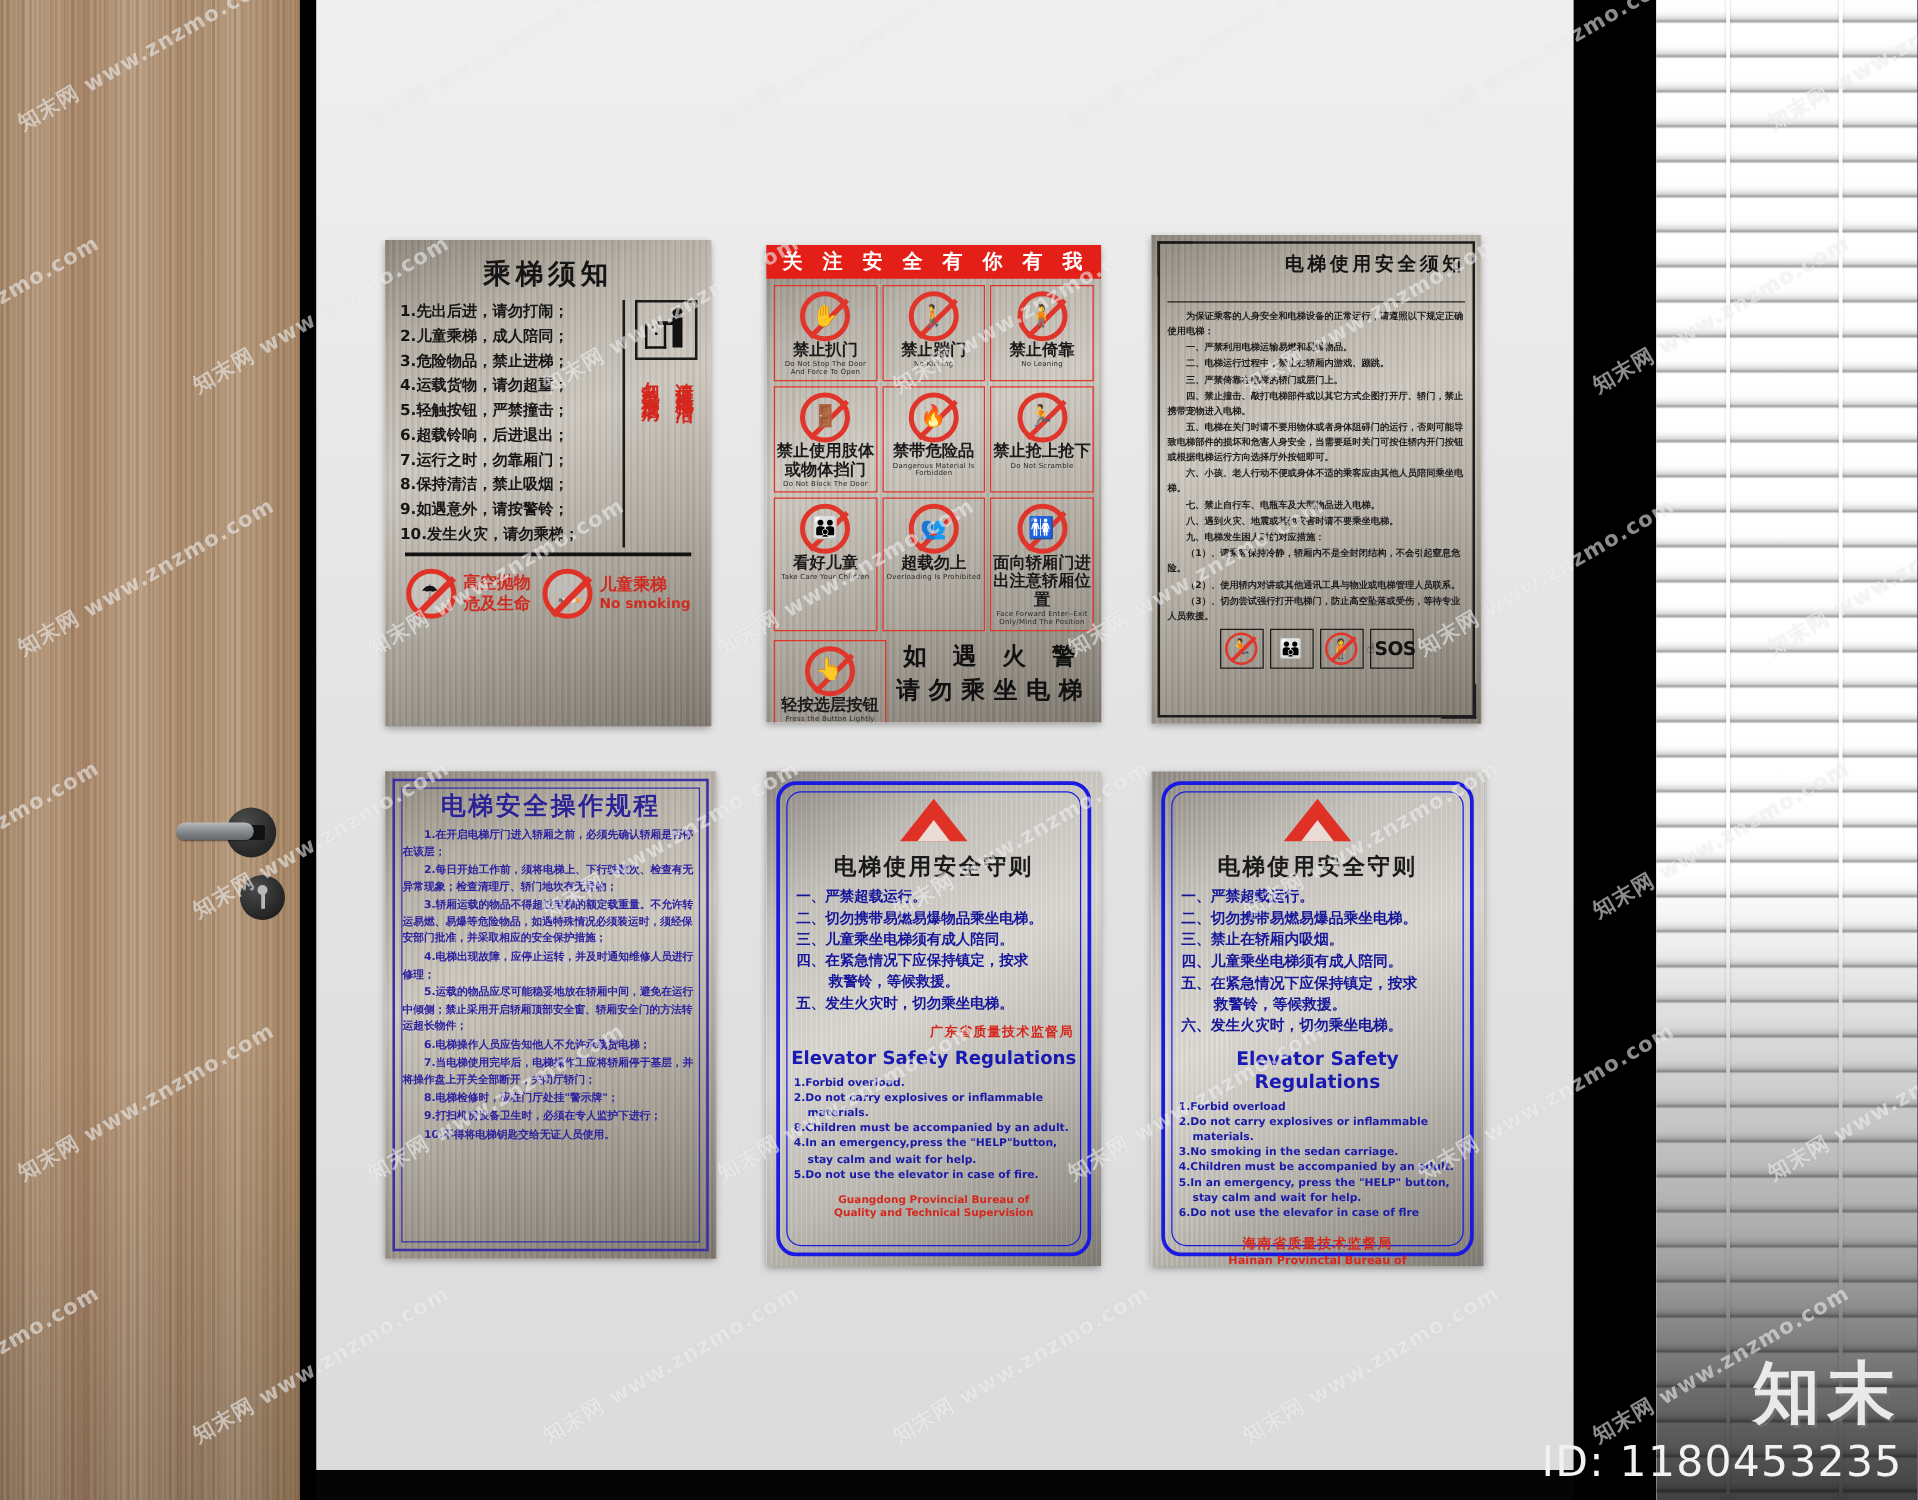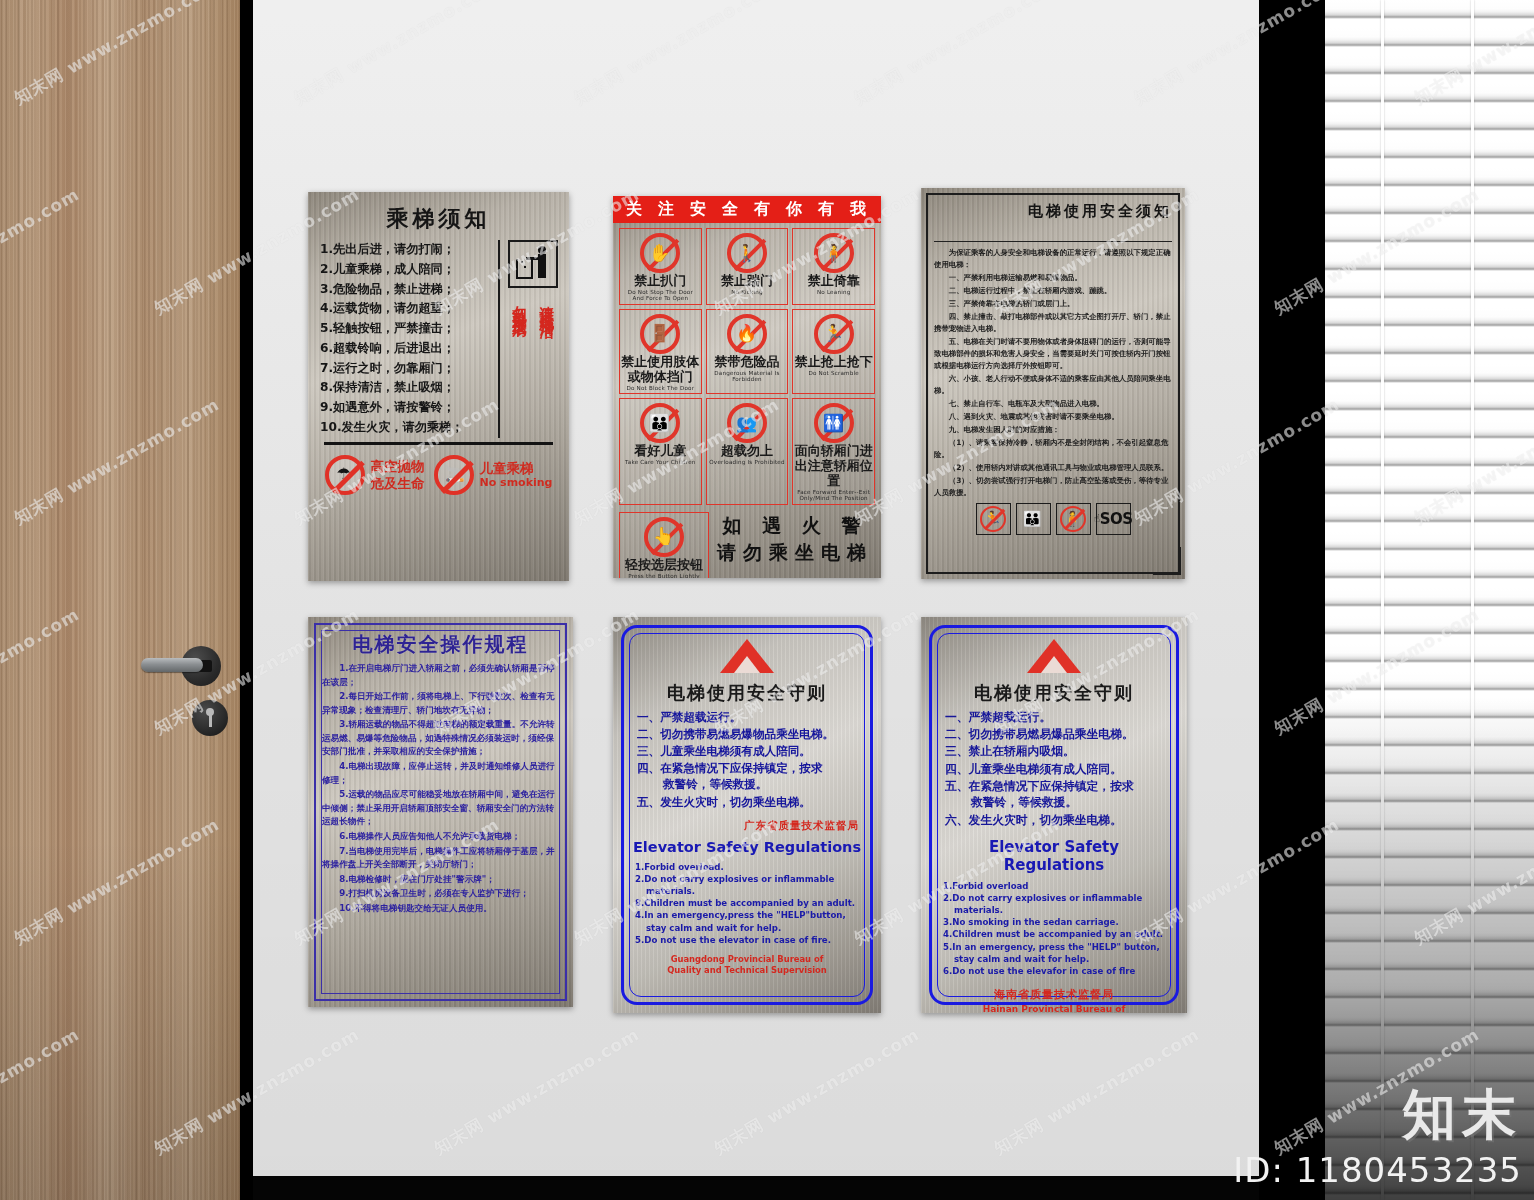--- a/index.html
+++ b/index.html
@@ -144,21 +144,21 @@
       linear-gradient(150deg,#8f8a82 0%,#c9c6c0 22%,#dedbd6 45%,#c2bfb8 68%,#9b968e 88%,#827d76 100%);}
   .s5-b1{position:absolute;inset:8px;border:3px solid #1a1ae0;border-radius:16px;}
   .s5-b2{position:absolute;inset:5px;border:1.6px solid #1a1ae0;border-radius:12px;}
   .s5-c{position:absolute;inset:20px 18px 12px 18px;text-align:center;}
   .s5-logo{width:54px;height:34px;margin:2px auto 8px auto;position:relative;}
   .s5-logo .t1{position:absolute;left:0;bottom:0;width:0;height:0;border-left:27px solid transparent;border-right:27px solid transparent;border-bottom:34px solid #e03127;}
   .s5-logo .t2{position:absolute;left:14px;bottom:0;width:0;height:0;border-left:13px solid transparent;border-right:13px solid transparent;border-bottom:17px solid rgba(235,233,228,.92);}
   .s5-title{font-size:18px;font-weight:700;color:#1a1a1a;letter-spacing:2px;margin-bottom:4px;}
   .s5-cn{text-align:left;padding-left:6px;}
   .s5-cn div{font-size:11.6px;font-weight:700;color:#16169c;line-height:1.46;}
-  .s5-cn div.ind{padding-left:26px;font-family:Liberation Mono, monospace;}
+  .s5-cn div.ind{padding-left:26px;}
   .s5-org{font-size:10.5px;font-weight:700;color:#d4281f;margin:8px 0 6px 0;letter-spacing:1px;text-align:right;padding-right:4px;}
   .s5-enttl{font-size:14.5px;font-weight:700;color:#1919b4;margin:2px 0 6px 0;}
   .s5-en{text-align:left;padding-left:4px;}
   .s5-en div{font-size:8.6px;font-weight:700;color:#1a1aa8;line-height:1.42;}
   .s5-en div.ind{padding-left:11px;}
   .s5-foot{font-size:8.4px;font-weight:700;color:#d4281f;line-height:1.35;margin-top:8px;}
   
   #sign6 .s5-cn div{font-size:11.8px;color:#171799;}
   #sign6 .s5-enttl{font-size:15px;margin-top:8px;}
   #sign6 .s5-org{text-align:center;padding-right:0;margin:10px 0 1px 0;font-size:11px;}

